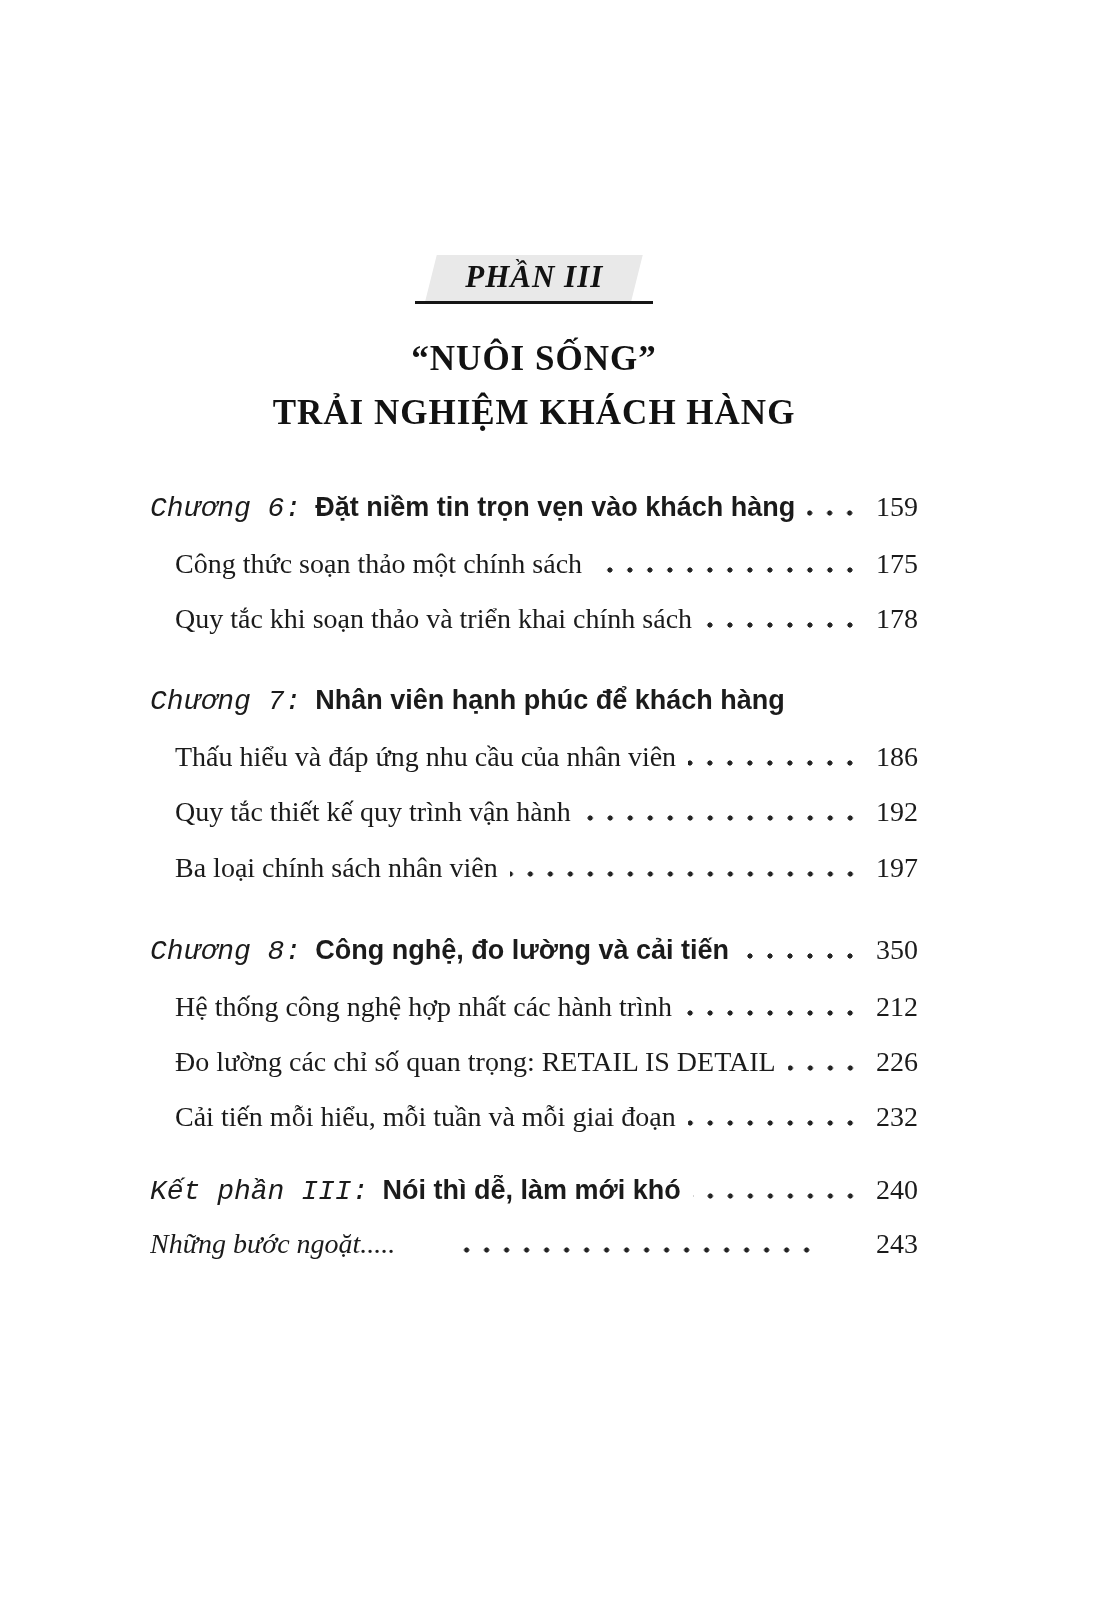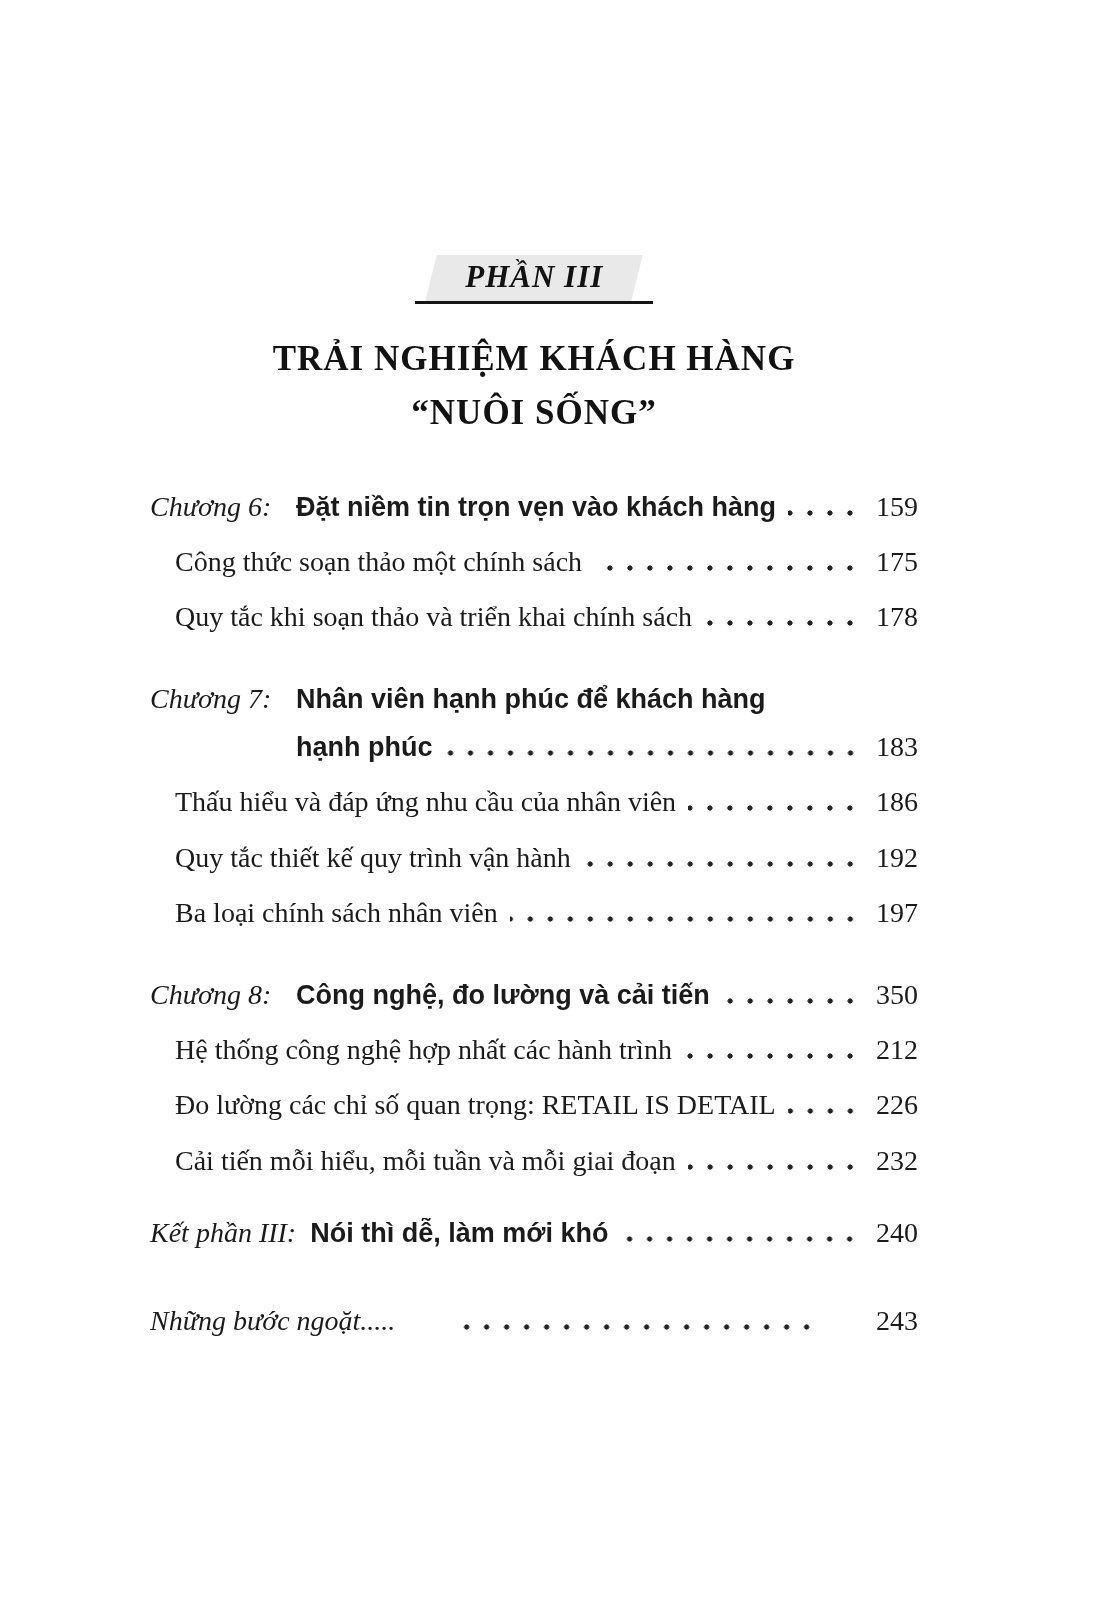--- a/index.html
+++ b/index.html
@@ -63,21 +63,21 @@
   .row{
     display:flex;
     align-items:baseline;
     font-size:28px;
     line-height:1.15;
     margin-top:22px;
     color:var(--text,#1b1b1b);
     white-space:nowrap;
   }
   .row .label{
-    font-family:Liberation Serif, serif;
+    font-family:Liberation Mono, monospace;
     font-style:italic;
     min-width:132px;
     margin-right:14px;
     flex:0 0 auto;
   }
   .row .title{flex:0 1 auto; overflow:hidden; text-overflow:clip;}
   .row.chapter{margin-top:50px;}
   .row.chapter .title{
     font-family:"Liberation Sans", sans-serif;
     font-weight:700;
@@ -90,21 +90,21 @@
     font-size:27px;
   }
   .row.sub{padding-left:25px; margin-top:23px;}
   .row.sub .title{font-family:"Liberation Serif", serif;}
   .row.end{margin-top:40px;}
   .row.end .title{
     font-family:"Liberation Sans", sans-serif;
     font-weight:700;
     font-size:27px;
   }
-  .row.italic-entry{margin-top:56px;gap:43px;}
+  .row.italic-entry{margin-top:20px;gap:43px;}
   .row.italic-entry .title{
     font-family:"Liberation Serif", serif;
     font-style:italic;
   }
   .leader{
     flex:1 1 auto;
     height:6px;
     margin:0 10px 0 12px;
     background-image:radial-gradient(circle, #222 2.3px, rgba(0,0,0,0) 2.9px);
     background-size:20px 6px;
@@ -127,22 +127,22 @@
   <div class="content">
 
     <div class="badge-wrap">
       <div class="badge">
         <span class="badge-text">PHẦN III</span>
       </div>
       <div class="badge-underline"></div>
     </div>
 
     <div class="part-title">
+      <div>“NUÔI SỐNG”</div>
       <div>TRẢI NGHIỆM KHÁCH HÀNG</div>
-      <div>“NUÔI SỐNG”</div>
     </div>
 
     <div class="toc">
         <div class="row chapter">
           <span class="label">Chương 6:</span>
           <span class="title">Đặt niềm tin trọn vẹn vào khách hàng</span>
           <span class="leader"></span>
           <span class="pagenum">159</span>
         </div>
         <div class="row sub">
@@ -152,25 +152,20 @@
         </div>
         <div class="row sub">
           <span class="title">Quy tắc khi soạn thảo và triển khai chính sách</span>
           <span class="leader"></span>
           <span class="pagenum">178</span>
         </div>
         <div class="row chapter">
           <span class="label">Chương 7:</span>
           <span class="title">Nhân viên hạnh phúc để khách hàng</span>
         </div>
-        <div class="row chapter-cont">
-          <span class="title">hạnh phúc</span>
-          <span class="leader"></span>
-          <span class="pagenum">183</span>
-        </div>
         <div class="row sub">
           <span class="title">Thấu hiểu và đáp ứng nhu cầu của nhân viên</span>
           <span class="leader"></span>
           <span class="pagenum">186</span>
         </div>
         <div class="row sub">
           <span class="title">Quy tắc thiết kế quy trình vận hành</span>
           <span class="leader"></span>
           <span class="pagenum">192</span>
         </div>

